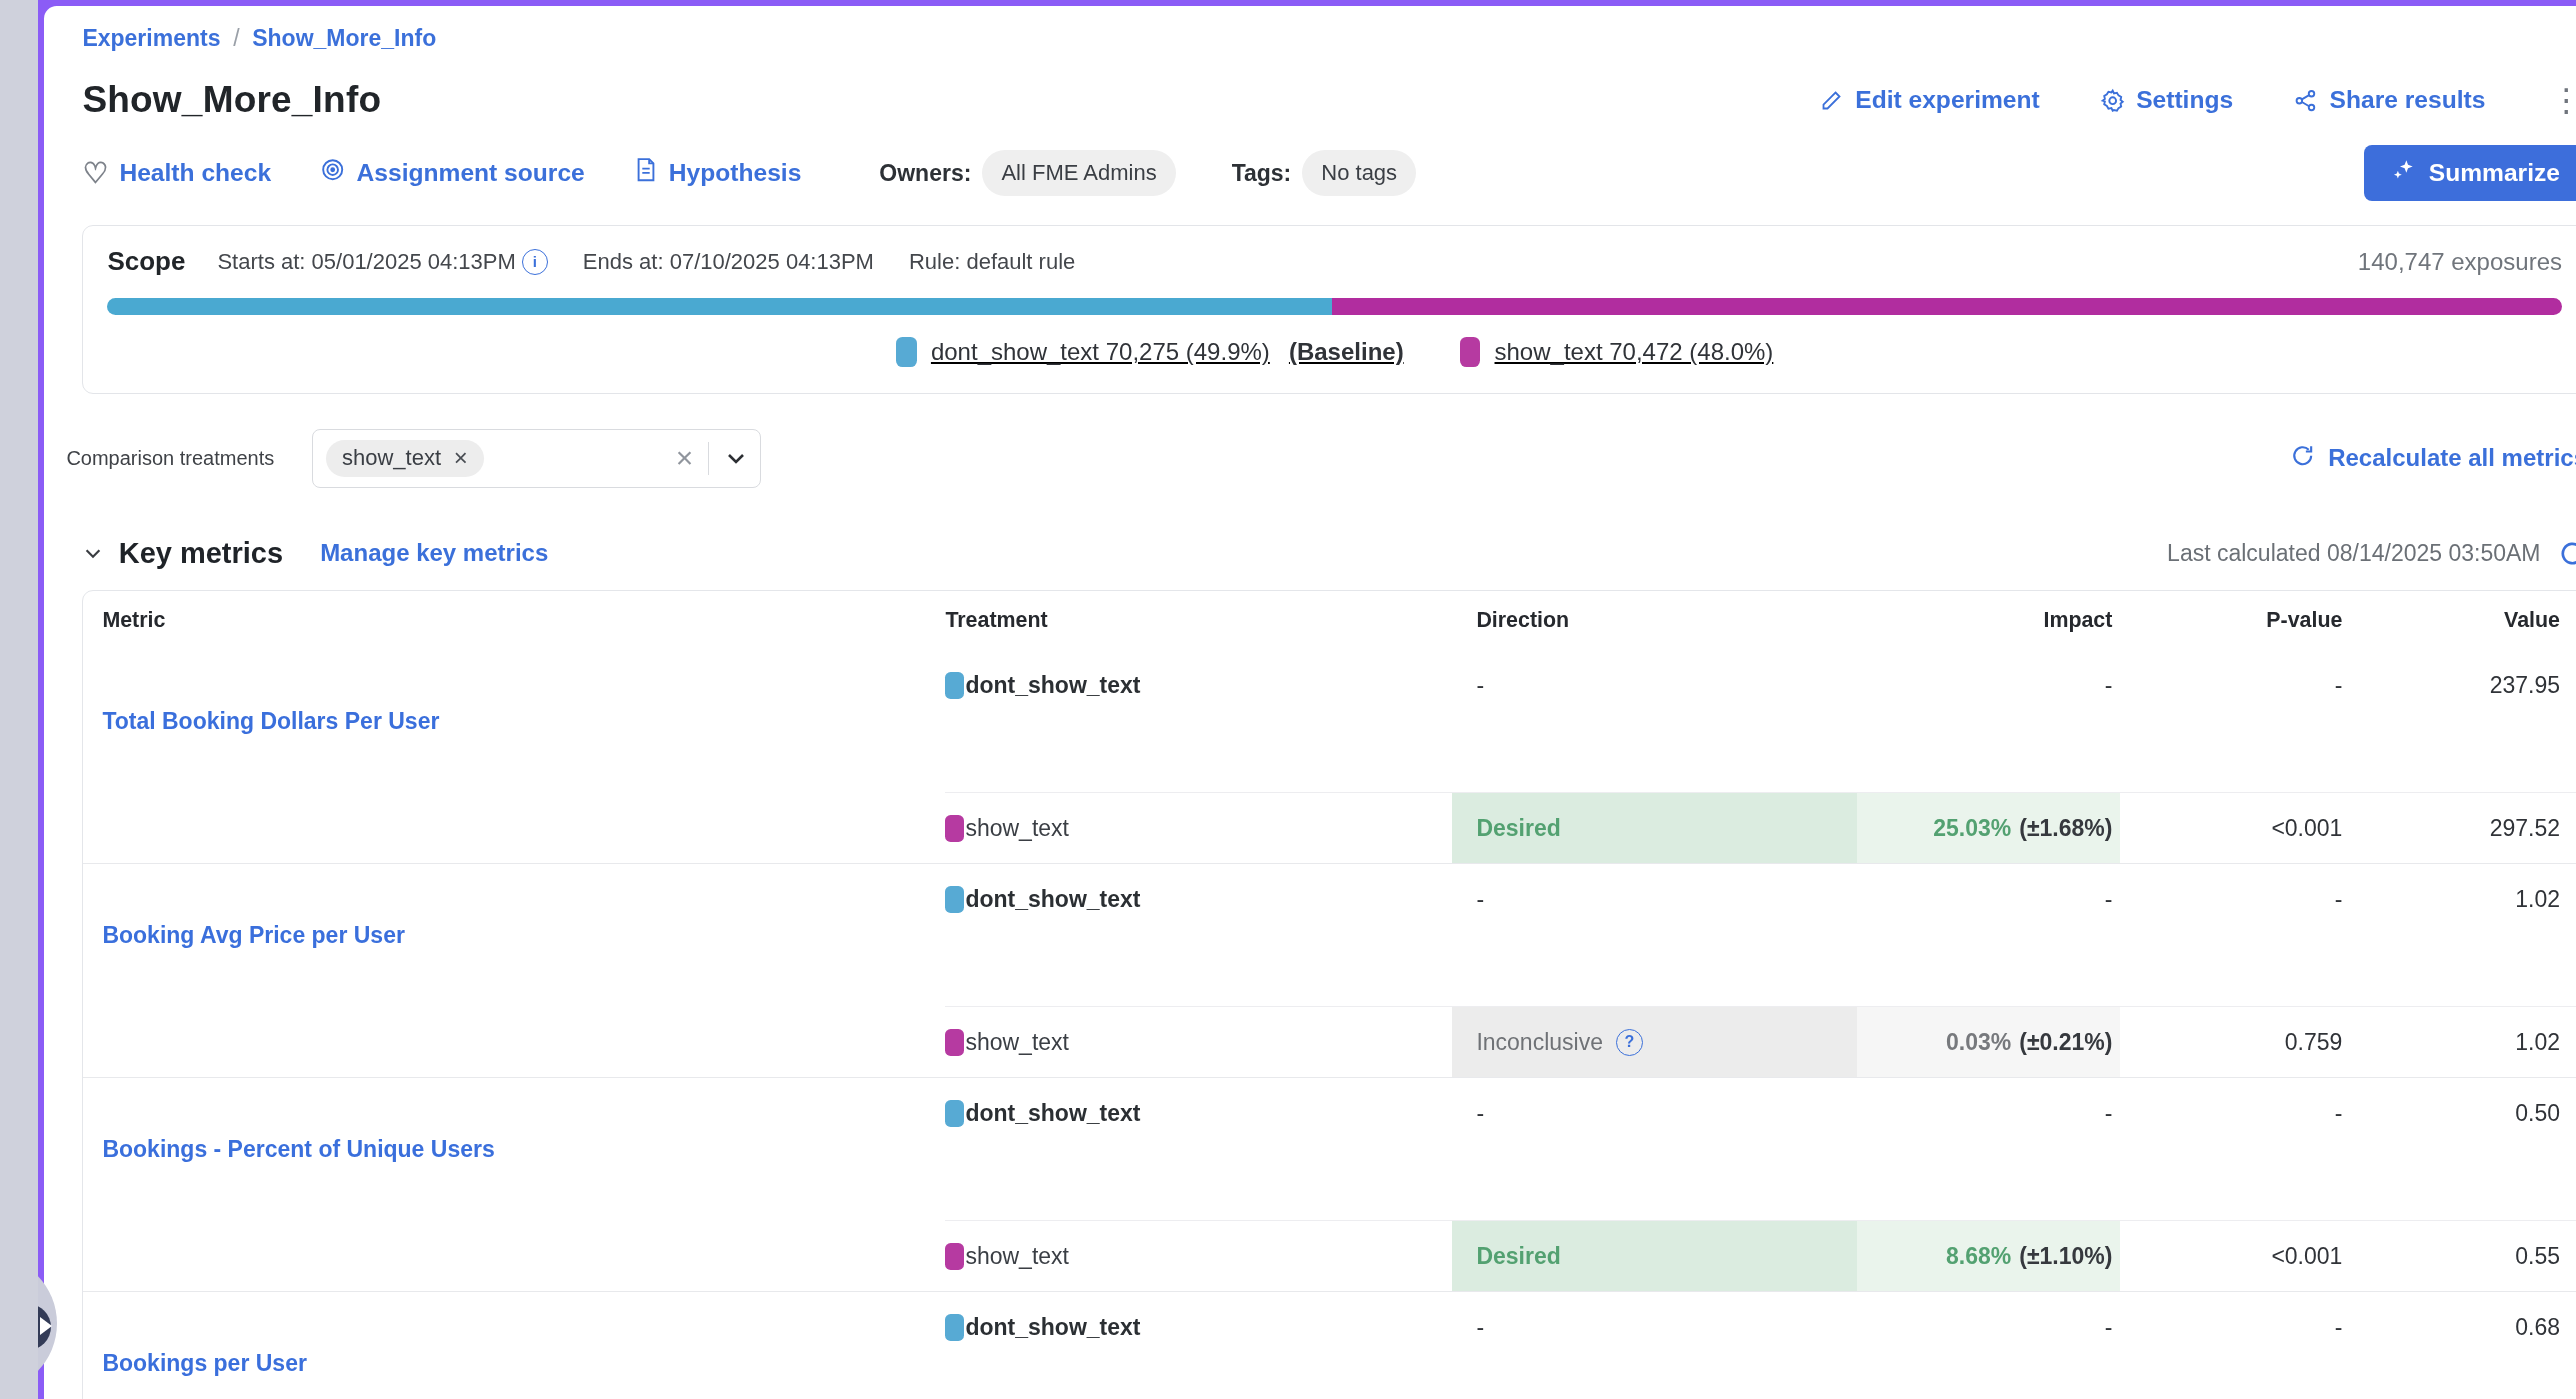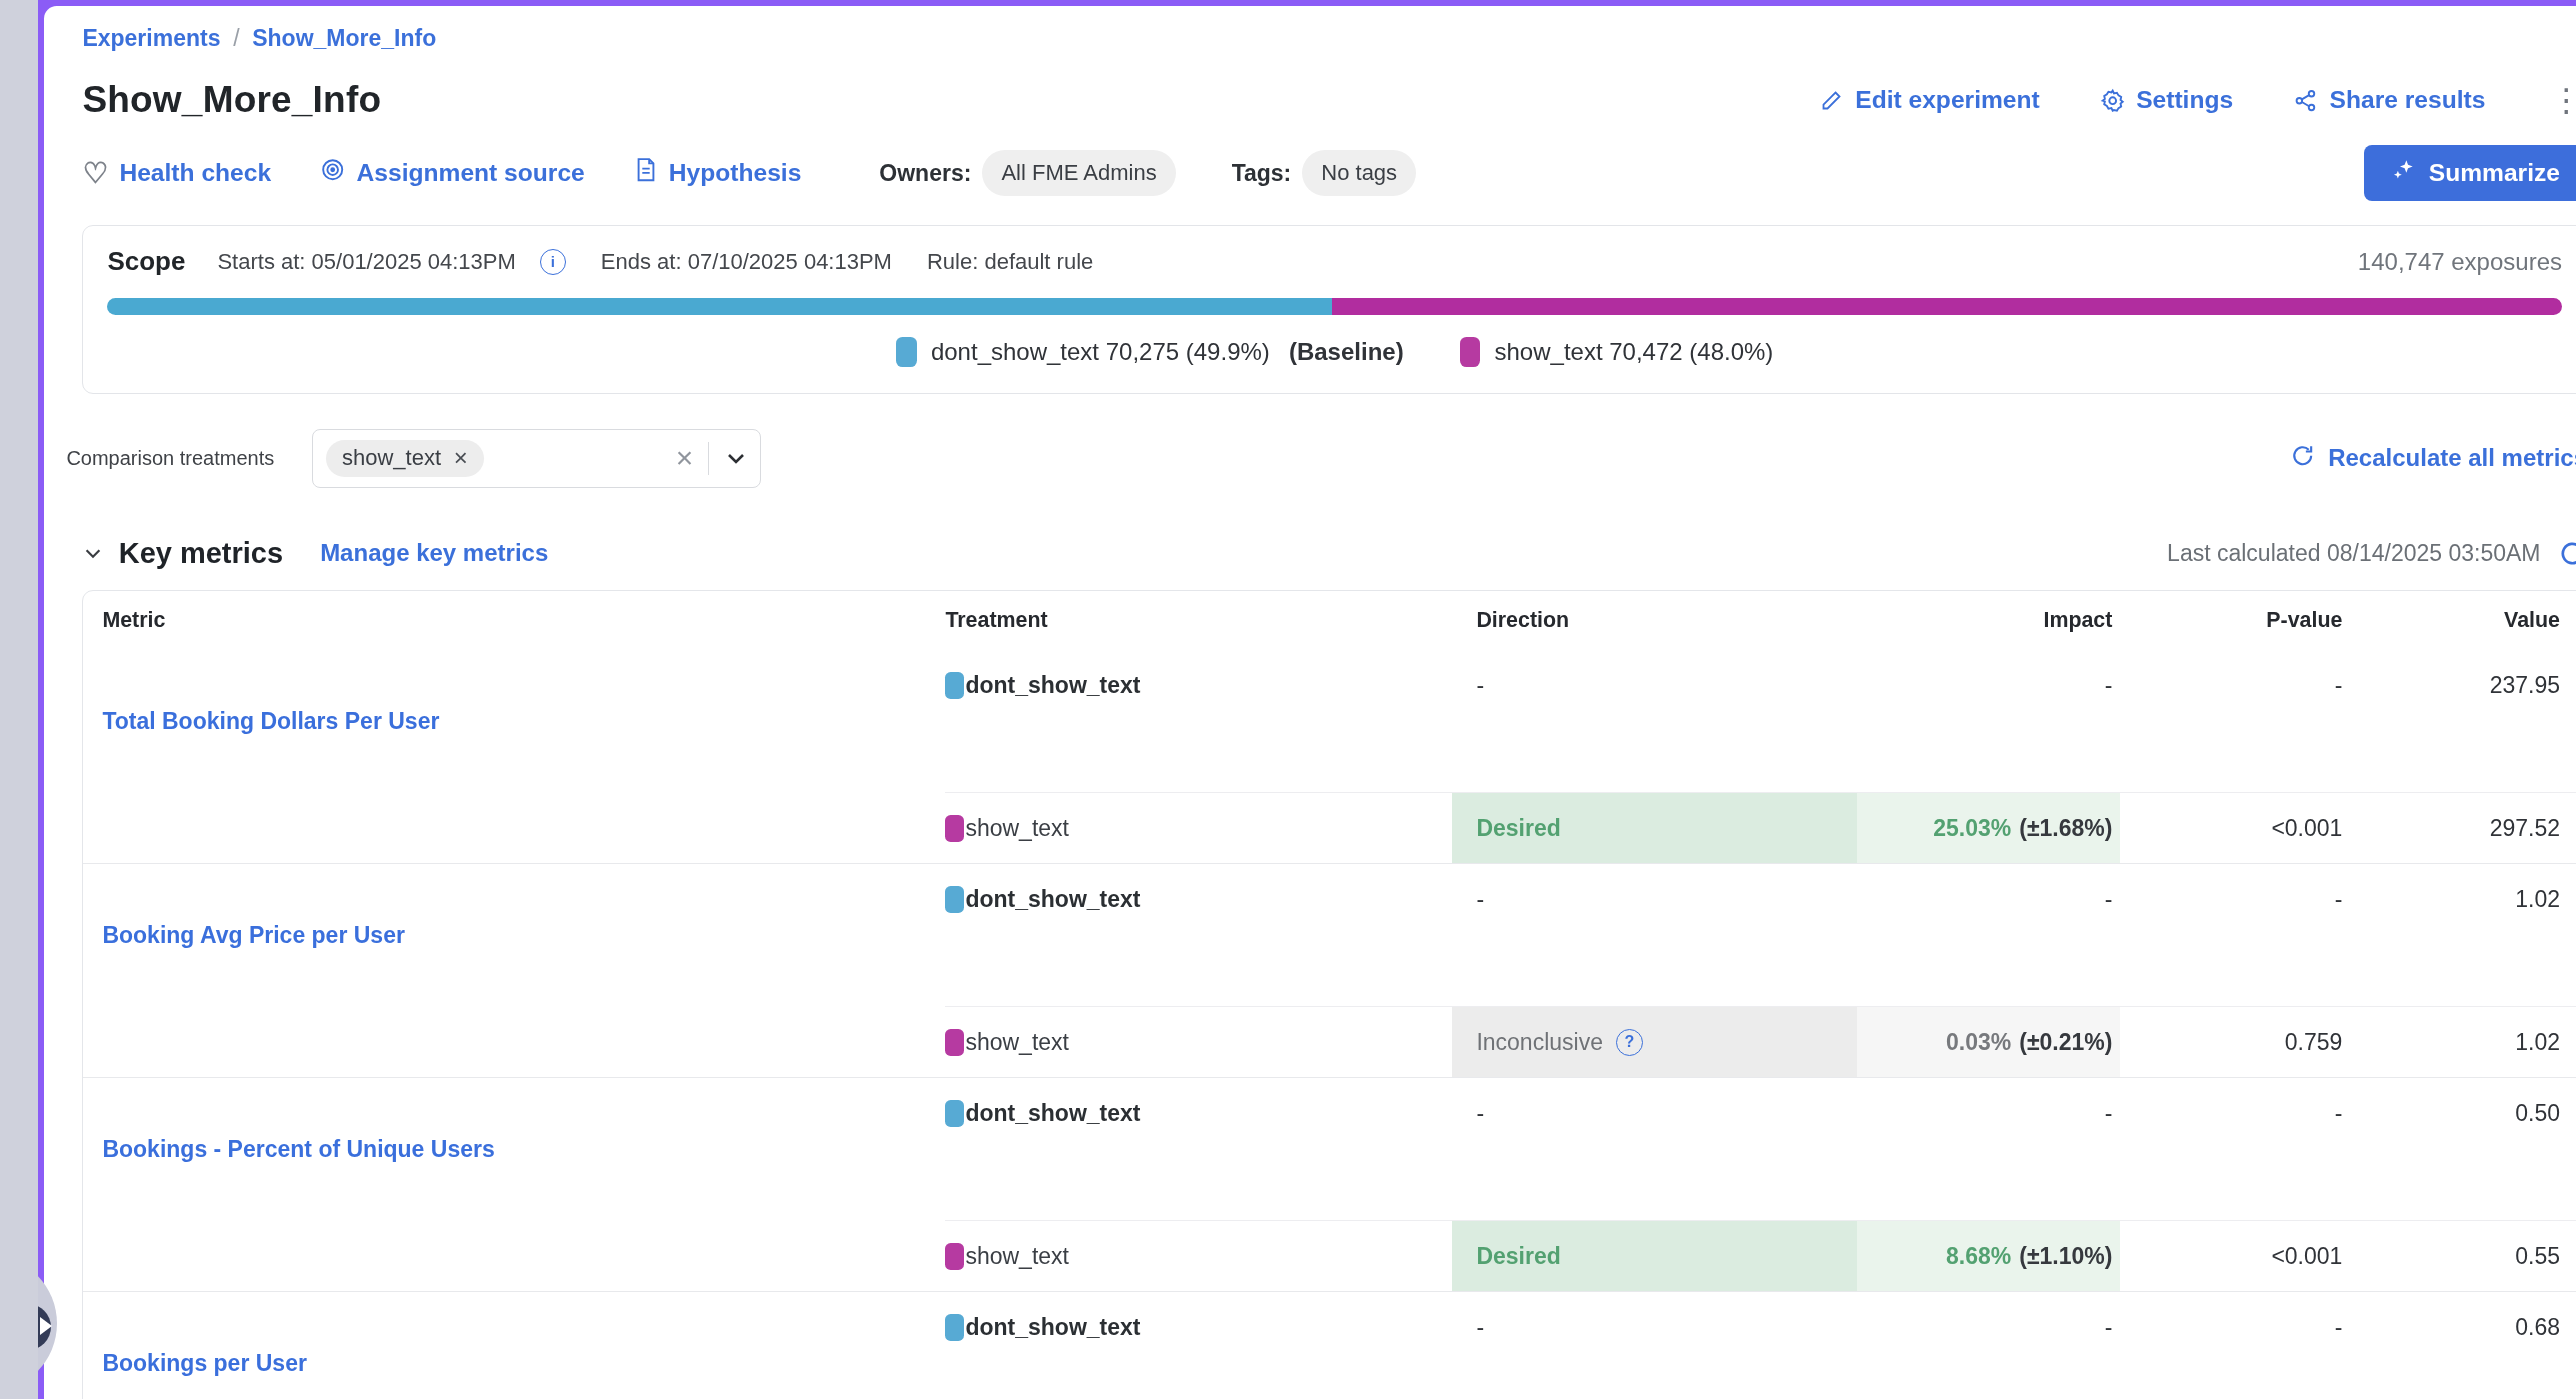--- a/index.html
+++ b/index.html
@@ -25,28 +25,28 @@
   .owners{margin-left:29px;display:flex;align-items:center;}
   .tags{margin-left:56px;display:flex;align-items:center;}
   .pill{background:#efefef;border-radius:793px;padding:10px 19px;font-size:22px;color:#3a3e44;}
   .summarize-btn{margin-left:auto;display:flex;align-items:center;gap:12.7px;background:#3d6edb;color:#fff;
     font-size:24.6px;font-weight:600;padding:12px 27px;border-radius:8px;cursor:pointer;}
 
   
   .scope-card{margin-top:24px;border:0.8px solid #e3e5e9;border-radius:11px;padding:20.6px 24px 25.4px;}
   .scope-row{display:flex;align-items:center;}
   .scope-title{font-size:26px;font-weight:700;color:#212529;margin-right:32px;}
-  .scope-item{font-size:22px;color:#44474c;margin-right:35px;display:flex;align-items:flex-end;gap:24px;}
+  .scope-item{font-size:22px;color:#44474c;margin-right:35px;display:flex;align-items:flex-end;gap:6px;}
   .info-icon{width:24px;height:24px;border:1.6px solid #3b70da;border-radius:50%;color:#3b70da;
     display:inline-flex;align-items:center;justify-content:center;font-size:15px;font-weight:700;}
   .exposures{margin-left:auto;font-size:24px;color:#70757c;}
   .split-bar{margin-top:20.6px;height:17.5px;border-radius:8.7px;overflow:hidden;display:flex;}
   .split-a{background:#4aa9d1;height:100%;}
   .split-b{background:#b12d9f;height:100%;flex:1;}
-  .legend{margin-top:22px;display:flex;justify-content:center;gap:56px;}
+  .legend{margin-top:22px;display:flex;justify-content:center;gap:56px;text-decoration:underline;}
   .legend-item{display:flex;align-items:center;gap:14.3px;font-size:24px;color:#303338;}
   .swatch{width:20.6px;height:30px;border-radius:6.4px;flex:0 0 auto;}
   .legend-suffix{font-weight:700;margin-left:4.8px;}
 
   
   .compare-row{display:flex;align-items:center;margin-top:35px;margin-left:-16px;}
   .compare-label{font-size:20px;color:#3f4247;}
   .treat-select{margin-left:38px;width:449px;height:59px;border:1.6px solid #d9dbdf;border-radius:8px;
     display:flex;align-items:center;padding:0 12.7px;box-sizing:border-box;cursor:pointer;}
   .chip{display:flex;align-items:center;gap:12.7px;background:#ededed;border-radius:793px;padding:5.6px 16px;font-size:22px;color:#3a3e44;}

